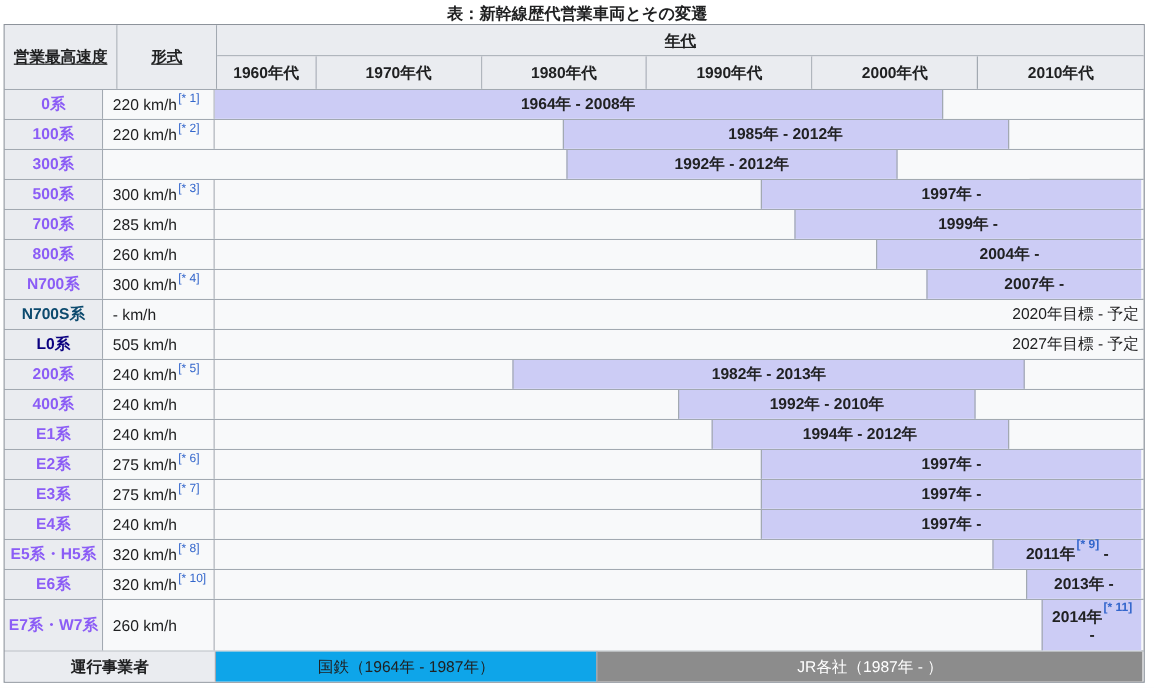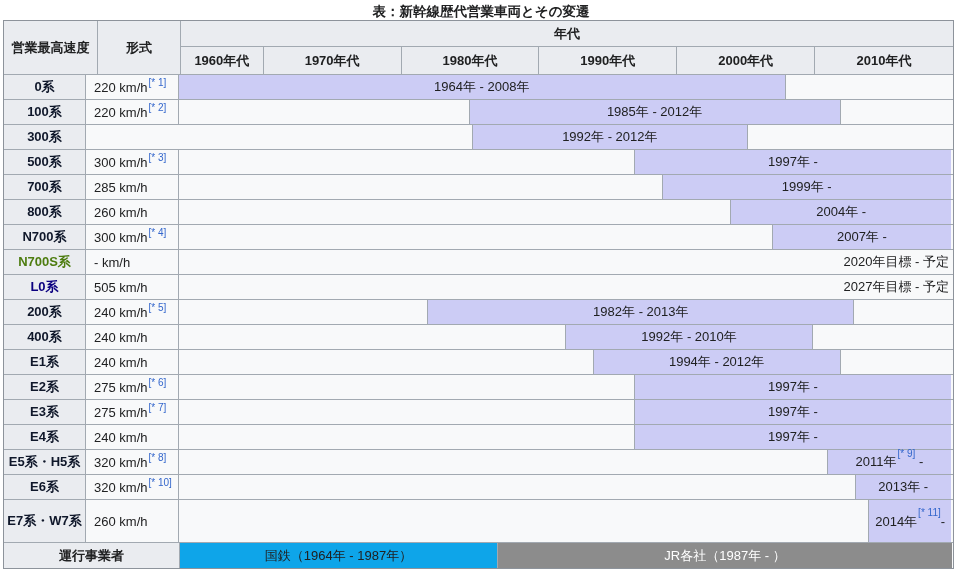--- a/index.html
+++ b/index.html
@@ -4,46 +4,46 @@
 <style>
   html,body{margin:0;padding:0;background:#ffffff;width:962px;height:573px;overflow:hidden;
     font-family:"Liberation Sans","DejaVu Sans",sans-serif;color:#202122;}
   .page{position:relative;width:962px;height:573px;padding-left:42px;}
   .page-title{position:absolute;top:3px;left:0;width:962px;text-align:center;
     font-size:13.5px;font-weight:bold;}
   .tbl{position:absolute;left:3px;top:20px;width:949px;background:#f8f9fa;
     border:1px solid #8d939b;font-size:13px;}
   
   .thead{display:flex;border-bottom:1px solid #a2a9b1;}
-  .th{background:#eaecf0;font-weight:bold;text-align:center;}
+  .th{background:#eaecf0;font-weight:bold;text-align:center;text-decoration:underline;}
   .th-model{width:82px;border-right:1px solid #a2a9b1;display:flex;align-items:center;justify-content:center;height:53px;}
   .th-speed{width:93px;border-right:1px solid #a2a9b1;display:flex;align-items:center;justify-content:center;height:53px;}
   .era-block{width:772px;}
   .th-era{height:25px;border-bottom:1px solid #a2a9b1;display:flex;align-items:center;justify-content:center;}
   .decades{display:flex;height:27px;}
   .decade{background:#eaecf0;font-weight:bold;display:flex;align-items:center;justify-content:center;
     border-right:1px solid #a2a9b1;box-sizing:border-box;}
   .decade.last{border-right:none;}
   
   .row{display:flex;height:24px;border-bottom:1px solid #a2a9b1;}
   .row.tall{height:42px;}
   .cell{box-sizing:border-box;}
   .model{width:82px;background:#eaecf0;border-right:1px solid #a2a9b1;
     display:flex;align-items:center;justify-content:center;font-weight:bold;}
-  .lk-link{color:#0f172a;}
+  .lk-link{color:#8b5cf6;}
   .lk-visited{color:#0b0080;}
-  .lk-none{color:#4d7c0f;}
+  .lk-none{color:#0c4a6e;}
   .speed{width:93px;background:#f8f9fa;border-right:1px solid #a2a9b1;
     display:flex;align-items:center;padding-left:8px;}
   .timeline{width:772px;position:relative;background:#f8f9fa;}
   .bar{position:absolute;top:0;bottom:0;background:#ccccf5;box-sizing:border-box;
-    display:flex;align-items:center;justify-content:center;color:#202122;}
+    display:flex;align-items:center;justify-content:center;color:#202122;font-weight:bold;}
   .bar.bl{border-left:1px solid #a2a9b1;}
   .bar.br{border-right:1px solid #a2a9b1;}
-  .bar.wrap{flex-direction:row;justify-content:center;line-height:15px;}
+  .bar.wrap{flex-direction:column;justify-content:center;line-height:15px;}
   .bar-line{white-space:pre;}
   .bar-line2{display:block;line-height:15px;}
   sup.note{font-size:10px;color:#3366cc;position:relative;top:-4px;margin-left:1px;line-height:0;}
   .right-text{position:absolute;right:2px;top:0;bottom:0;display:flex;align-items:center;}
   
   .frow{display:flex;height:25px;}
   .f-label{width:176px;background:#eaecf0;border-right:1px solid #a2a9b1;font-weight:bold;
     display:flex;align-items:center;justify-content:center;box-sizing:border-box;}
   .f-timeline{width:772px;position:relative;background:#f8f9fa;}
   .seg{position:absolute;top:0;bottom:0;box-sizing:border-box;display:flex;align-items:center;justify-content:center;}

